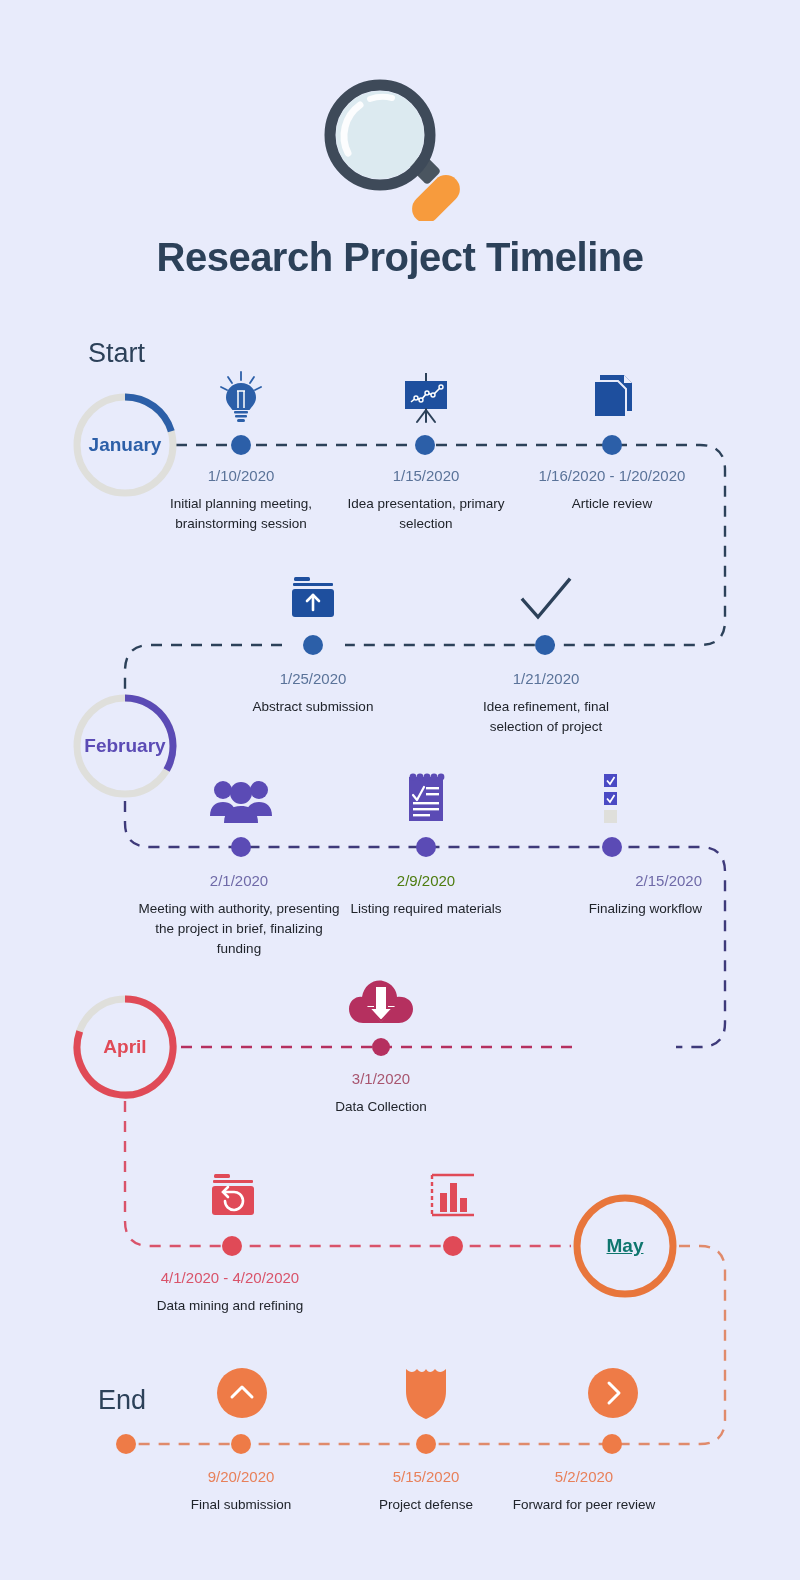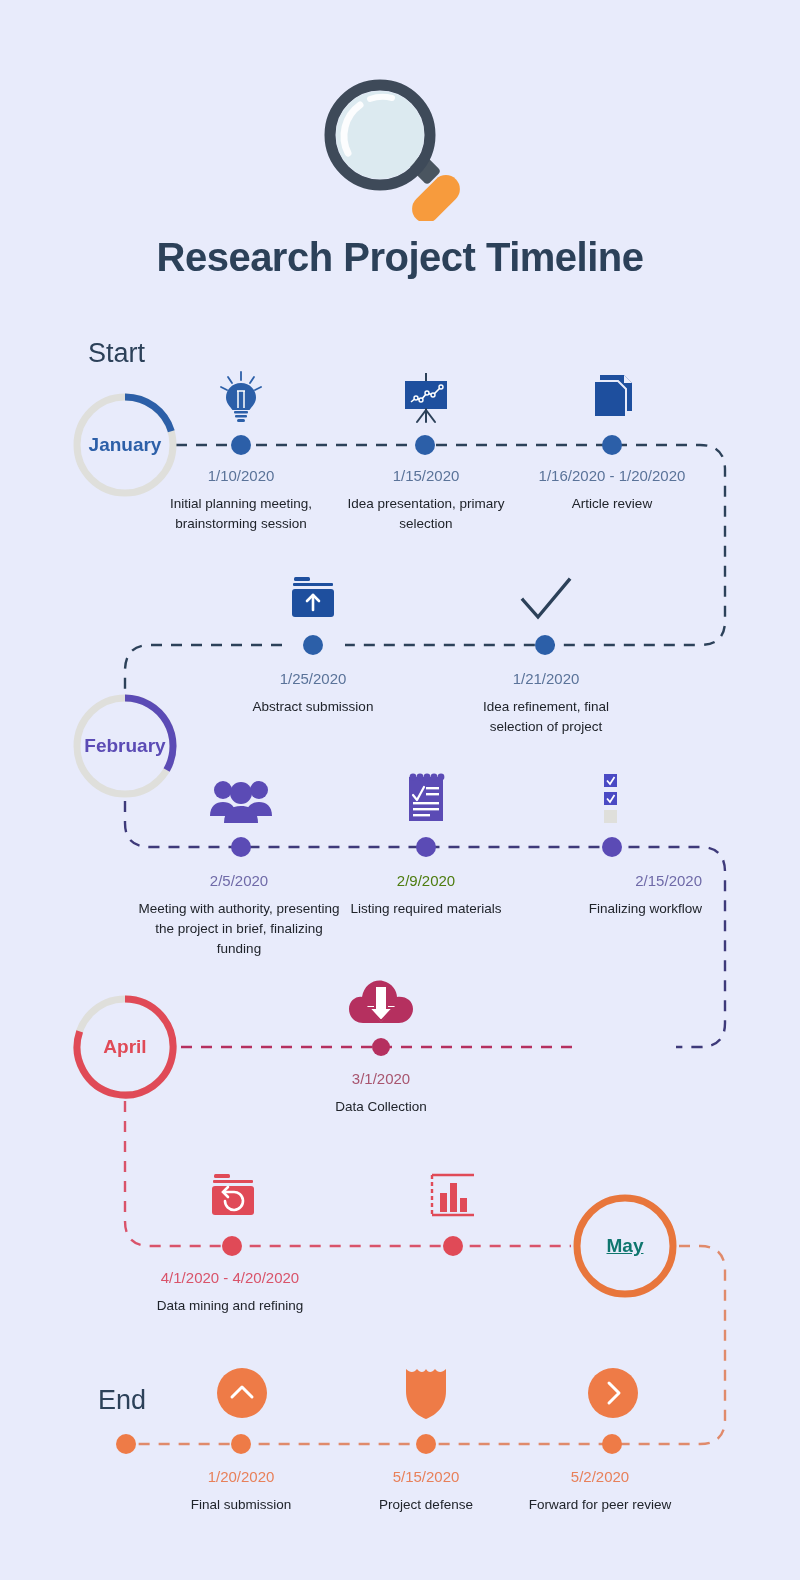--- a/index.html
+++ b/index.html
@@ -327,21 +327,21 @@
     <div class="date" style="color:#5A7399;">1/25/2020</div>
     <div class="desc" style="margin-top:8px;">Abstract submission</div>
   </div>
 
   <div class="abs ctr" style="left:455px; top:646px; width:182px;">
     <div class="date" style="color:#5A7399;">1/21/2020</div>
     <div class="desc" style="margin-top:8px;">Idea refinement, final selection of project</div>
   </div>
 
   <div class="abs ctr" style="left:136px; top:848px; width:206px;">
-    <div class="date" style="color:#6F6AA8;">2/5/2020</div>
+    <div class="date" style="color:#6F6AA8;">2/1/2020</div>
     <div class="desc" style="margin-top:8px;">Meeting with authority, presenting the project in brief, finalizing funding</div>
   </div>
 
   <div class="abs ctr" style="left:348px; top:848px; width:156px;">
     <div class="date" style="color:#4d7c0f;">2/9/2020</div>
     <div class="desc" style="margin-top:8px;">Listing required materials</div>
   </div>
 
   <div class="abs ctr" style="left:522px; top:848px; width:180px;text-align:right;">
     <div class="date" style="color:#6F6AA8;">2/15/2020</div>
@@ -353,27 +353,27 @@
     <div class="desc" style="margin-top:8px;">Data Collection</div>
   </div>
 
   <div class="abs ctr" style="left:127px; top:1245px; width:206px;">
     <div class="date" style="color:#D9536A;">4/1/2020 - 4/20/2020</div>
     <div class="desc" style="margin-top:8px;">Data mining and refining</div>
   </div>
 
 
   <div class="abs ctr" style="left:156px; top:1444px; width:170px;">
-    <div class="date" style="color:#E8805A;">1/20/2020</div>
+    <div class="date" style="color:#E8805A;">9/20/2020</div>
     <div class="desc" style="margin-top:8px;">Final submission</div>
   </div>
 
   <div class="abs ctr" style="left:341px; top:1444px; width:170px;">
     <div class="date" style="color:#E8805A;">5/15/2020</div>
     <div class="desc" style="margin-top:8px;">Project defense</div>
   </div>
 
-  <div class="abs ctr" style="left:505px; top:1444px; width:190px;">
+  <div class="abs ctr" style="left:489px; top:1444px; width:190px;">
     <div class="date" style="color:#E8805A;">5/2/2020</div>
     <div class="desc" style="margin-top:8px;">Forward for peer review</div>
   </div>
 
 </div>
 
 </body></html>

